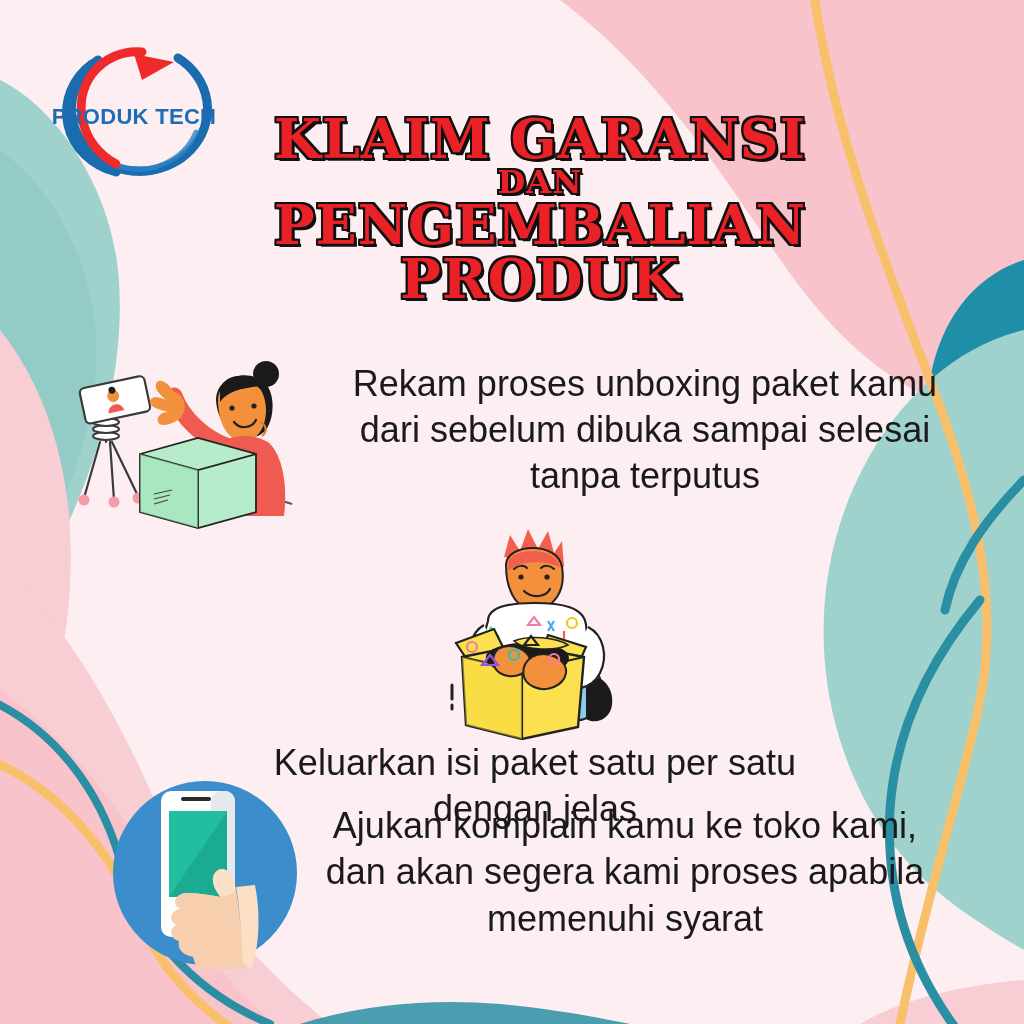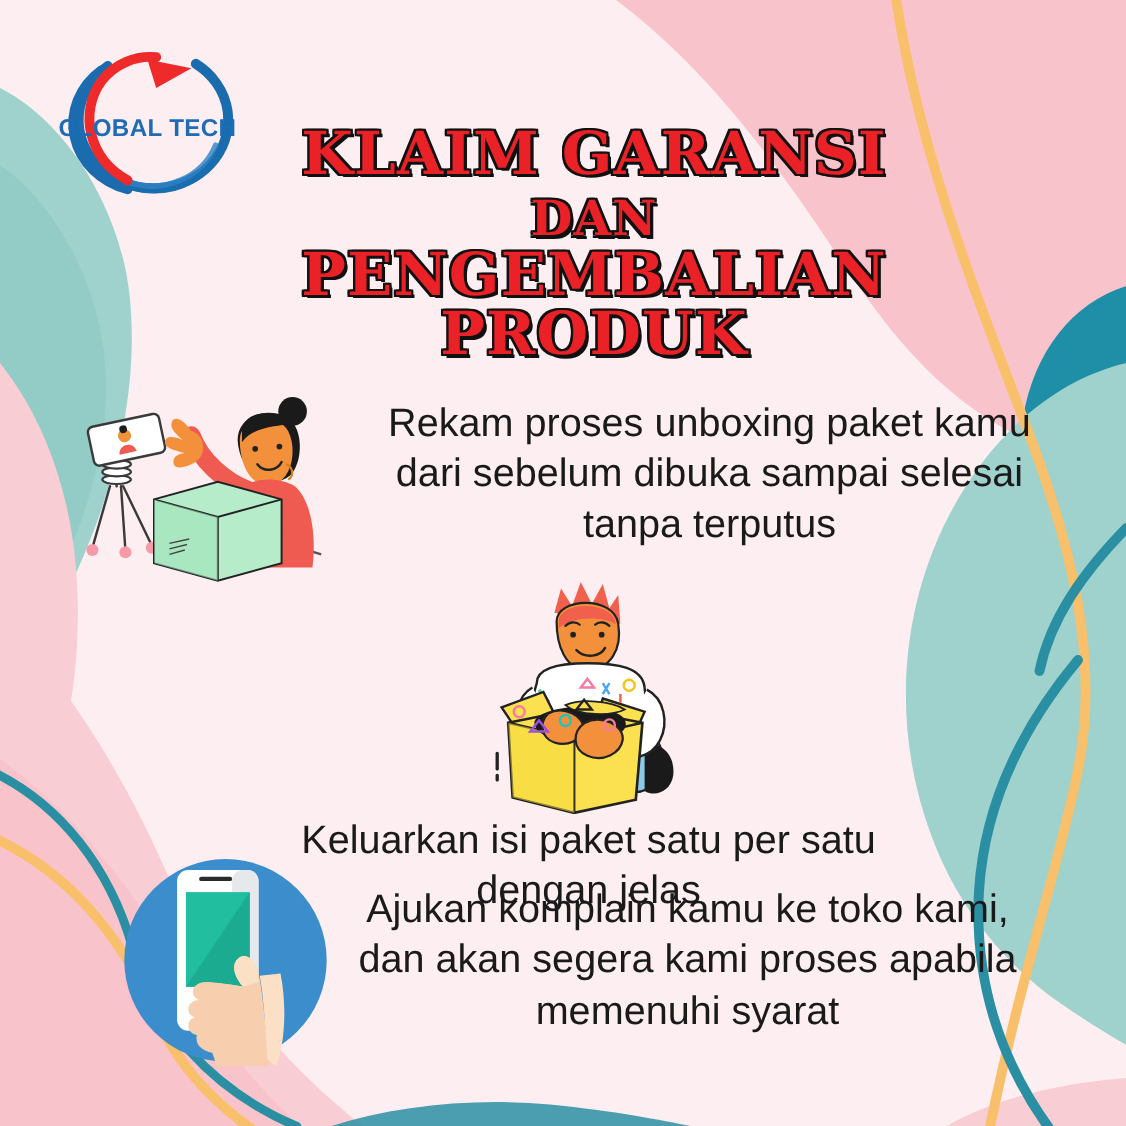--- a/index.html
+++ b/index.html
@@ -29,21 +29,21 @@
     position:absolute;left:160px;top:112px;width:760px;text-align:center;
     font-family:"DejaVu Serif", serif;
     font-weight:bold;color:#ea2127;line-height:1.0;
     text-shadow:
       -2px -2px 0 #111, 2px -2px 0 #111, -2px 2px 0 #111, 2px 2px 0 #111,
       0px 2px 0 #111, 0px -2px 0 #111, 2px 0px 0 #111, -2px 0px 0 #111,
       3px 3px 0 #111;
     letter-spacing:1px;
   }
   #title-line1{font-size:54px;}
-  #title-line2{font-size:44px;margin-top:12px;}
+  #title-line2{font-size:32px;}
   #title-line3{font-size:54px;}
 
   
   .row{position:absolute;display:flex;align-items:center;}
   .row-text{
     font-family:"Liberation Sans", sans-serif;
     font-size:36px;line-height:1.28;color:#1a1a1a;text-align:center;
   }
   #row1{left:70px;top:330px;width:900px;height:200px;}
   #row1 .art{width:250px;height:200px;position:relative;flex:none;}
@@ -102,21 +102,21 @@
 
   <div id="logo">
     <svg viewBox="0 0 176 160" aria-hidden="true">
       <path d="M132,22 A68,62 0 1 1 52,24" fill="none" stroke="#1a6cae" stroke-width="9" stroke-linecap="round"></path>
       <path d="M46,28 A68,62 0 0 0 70,136" fill="none" stroke="#1a6cae" stroke-width="9" stroke-linecap="round"></path>
       <path d="M160,70 A66,62 0 0 1 60,128" fill="none" stroke="#1a6cae" stroke-width="6" stroke-linecap="round" opacity=".85"></path>
       <path d="M72,130 A62,58 0 0 0 150,96" fill="none" stroke="#2e83c4" stroke-width="5" stroke-linecap="round" opacity=".8"></path>
       <path d="M70,128 C34,108 26,66 46,38 C58,22 78,14 96,16" fill="none" stroke="#ef2a2a" stroke-width="9" stroke-linecap="round"></path>
       <path d="M88,18 L128,26 L96,44 Z" fill="#ef2a2a"></path>
     </svg>
-    <div class="logo-text">GLOBAL TECH</div>
+    <div class="logo-text">PRODUK TECH</div>
   </div>
 
   <div id="title-block">
     <div id="title-line1">KLAIM GARANSI</div>
     <div id="title-line2">DAN</div>
     <div id="title-line3">PENGEMBALIAN PRODUK</div>
   </div>
 
   <div class="row" id="row1">
     <div class="art">

